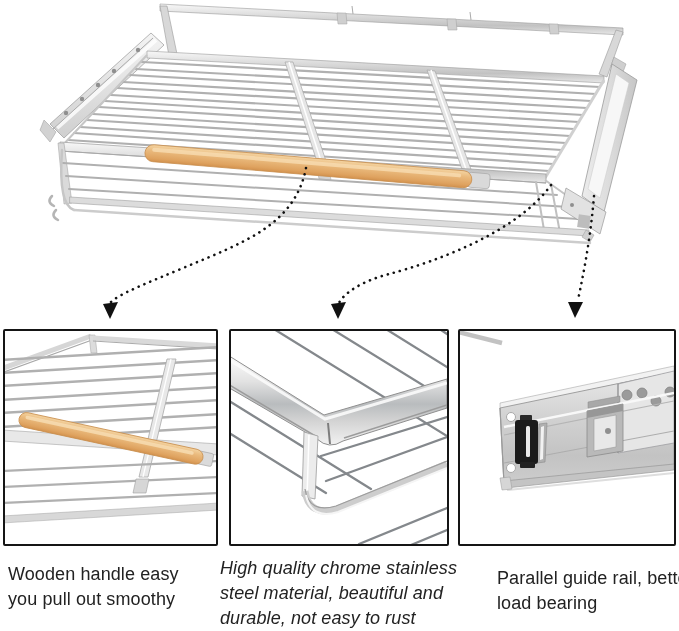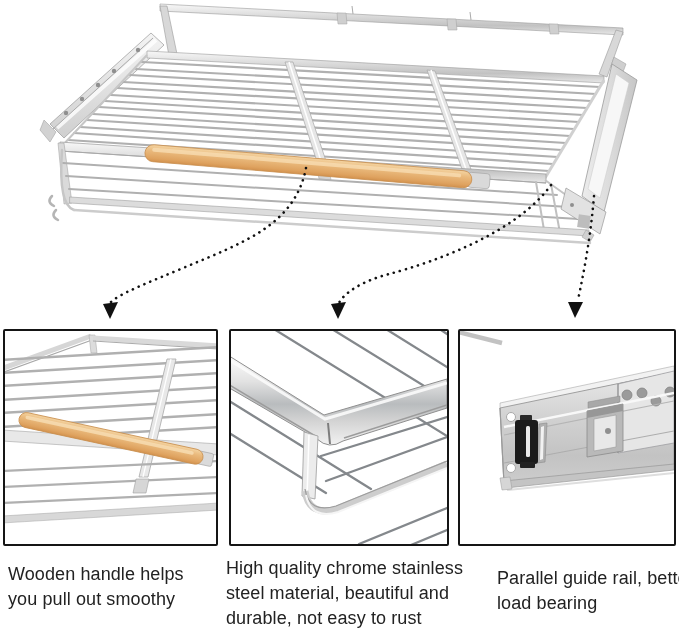--- a/index.html
+++ b/index.html
@@ -21,21 +21,21 @@
   }
   .box1{left:3px;width:211px;}
   .box2{left:229px;width:216px;}
   .box3{left:458px;width:214px;}
   .callout svg{display:block;width:100%;height:100%;}
   .caption{
     position:absolute;color:var(--c-text);
     font-size:18px;line-height:25px;letter-spacing:.1px;
   }
   .cap1{left:8px;top:562px;width:190px;}
-  .cap2{left:226px;top:556px;width:245px;}
+  .cap2{left:220px;top:556px;width:245px;font-style:italic;}
   .cap3{left:497px;top:566px;width:200px;}
   .w{stroke:var(--c-wire);}
   .wd{stroke:var(--c-wire-dark);}
   .arrowpath{stroke:var(--c-arrow);stroke-width:2.6;fill:none;
     stroke-dasharray:0.1 6.2;stroke-linecap:round;}
   .arrowhead{fill:var(--c-arrow);}
 </style>
 </head>
 <body>
 
@@ -285,17 +285,17 @@
         <rect x="66" y="95" width="4" height="31" rx="1.5" fill="#e9e9e9"></rect>
         <rect x="60" y="131" width="15" height="6" rx="1" fill="#222222"></rect>
       </g>
       <polygon points="44,150 214,133 214,139 46,157" fill="#c4c4c4" stroke="#909090" stroke-width="0.6"></polygon>
       <line x1="47" y1="159" x2="214" y2="142" stroke="#dedede" stroke-width="2"></line>
       <line x1="40" y1="77" x2="44" y2="153" stroke="#9a9a9a" stroke-width="1.2"></line>
       <polygon points="40,147 50,146 52,158 42,159" fill="#d6d6d6" stroke="#999999" stroke-width="0.5"></polygon>
     </svg>
   </div>
 
-  <div class="caption cap1">Wooden handle helps you pull out smoothy</div>
+  <div class="caption cap1">Wooden handle easy you pull out smoothy</div>
   <div class="caption cap2">High quality chrome stainless steel material, beautiful and durable, not easy to rust</div>
   <div class="caption cap3">Parallel guide rail, better load bearing</div>
 
 </div>
 
 </body></html>

